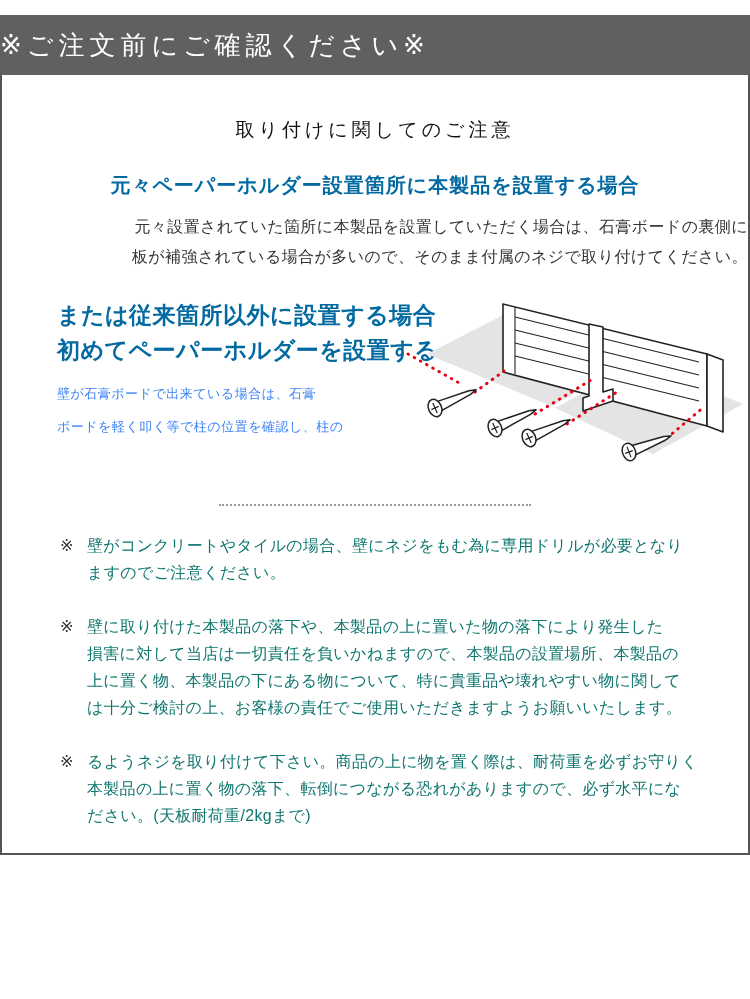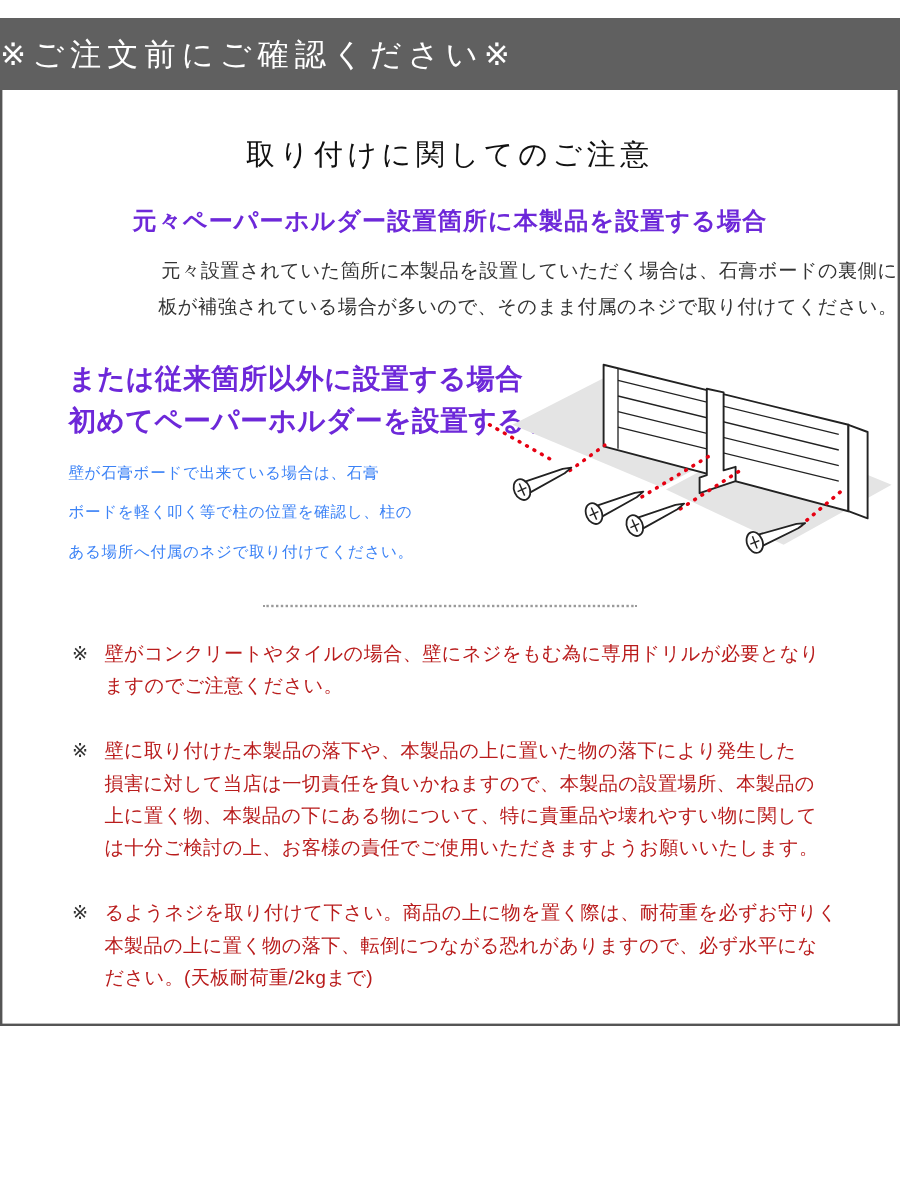--- a/index.html
+++ b/index.html
@@ -22,45 +22,45 @@
     box-sizing:border-box;
     height:780px;
     border-left:2px solid #555;
     border-right:2px solid #555;
     border-bottom:2px solid #555;
     padding-top:38px;
     overflow:hidden;
     background:#fff;
   }
   .section-title {
-    text-align:center; font-size:24px; letter-spacing:4px;
+    text-align:center; font-size:19px; letter-spacing:4px;
     color:#111; font-weight:500; line-height:34px;
     margin:0 0 24px 0;
   }
   .case1-heading {
     text-align:center; font-size:20px; font-weight:bold;
     letter-spacing:1px; line-height:28px; margin:0 0 13px 0;
   }
-  .red { color:#6d28d9; }
+  .red { color:#0369a1; }
   .case1-body { text-align:right; font-size:16px; line-height:30px; letter-spacing:0.4px; color:#333; }
   .case2 { position:relative; margin:26px 0 0 55px; height:190px; }
   .case2-heading { font-size:23px; font-weight:bold; line-height:35px; letter-spacing:0.5px; }
   .case2-body { margin-top:9px; font-size:13px; line-height:33px; letter-spacing:0.5px; color:#3b82f6; }
   .diagram {
     position:absolute; left:348px; top:-6px;
     width:347px; height:200px;
   }
   .dotted-divider {
     width:312px; height:0; margin:16px auto 0 auto;
     border-top:2px dotted #9a9a9a;
   }
   .notes { margin:26px 45px 0 58px; }
   .note-row { display:flex; margin-bottom:27px; }
   .note-marker { width:27px; flex:0 0 27px; font-size:16px; line-height:27px; color:#333; }
-  .note-lines { font-size:16px; line-height:27px; letter-spacing:0.3px; color:#b91c1c; }
+  .note-lines { font-size:16px; line-height:27px; letter-spacing:0.3px; color:#0f766e; }
 </style>
 </head>
 <body>
 
 <div class="top-gap"></div>
 
 <div class="header-bar">
   <span class="header-title">※ご注文前にご確認ください※</span>
 </div>
 
@@ -76,21 +76,20 @@
   </div>
 
   <div class="case2">
     <div class="case2-heading red">
       <div>または従来箇所以外に設置する場合</div>
       <div>初めてペーパーホルダーを設置する、</div>
     </div>
     <div class="case2-body">
       <div>壁が石膏ボードで出来ている場合は、石膏</div>
       <div>ボードを軽く叩く等で柱の位置を確認し、柱の</div>
-      <div>ある場所へ付属のネジで取り付けてください。</div>
     </div>
 
     <svg class="diagram" viewBox="0 0 347 200" xmlns="http://www.w3.org/2000/svg">
 
       <polygon points="22,62 108,18 232,68 146,114" fill="#e4e4e4"></polygon>
       <polygon points="150,116 236,70 338,112 248,162" fill="#e4e4e4"></polygon>
 
       <g fill="#ffffff" stroke="#222" stroke-width="1.6" stroke-linejoin="round">
         <polygon points="98,12 302,62 302,134 98,80"></polygon>
         <polygon points="302,62 318,68 318,140 302,134"></polygon>

